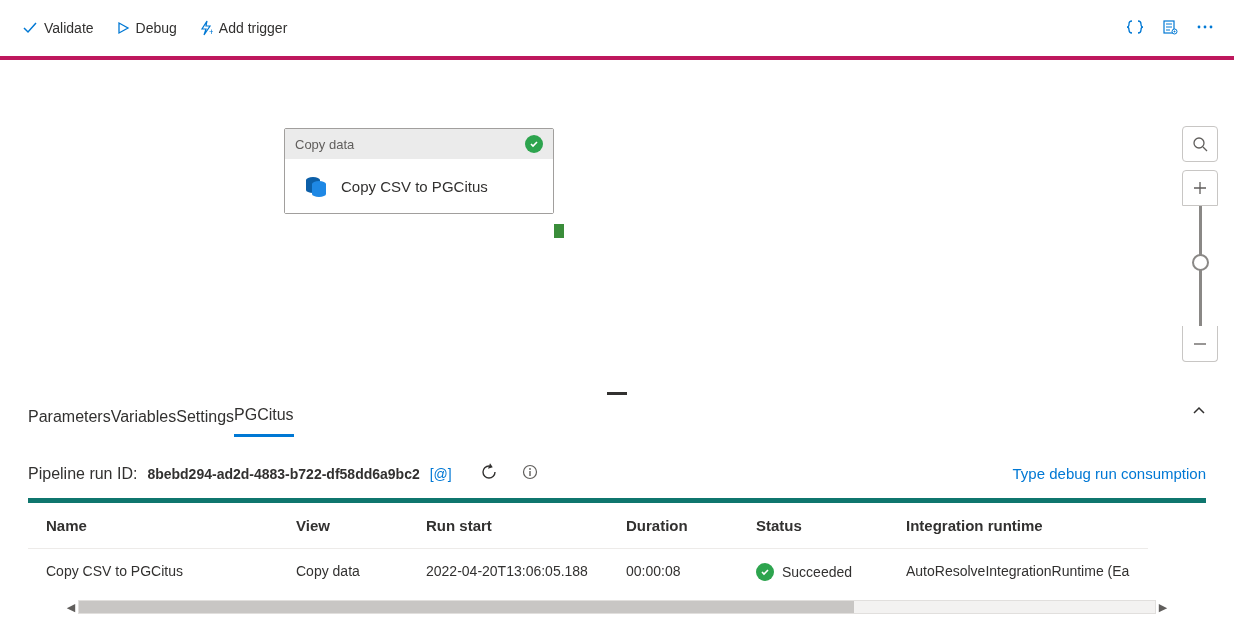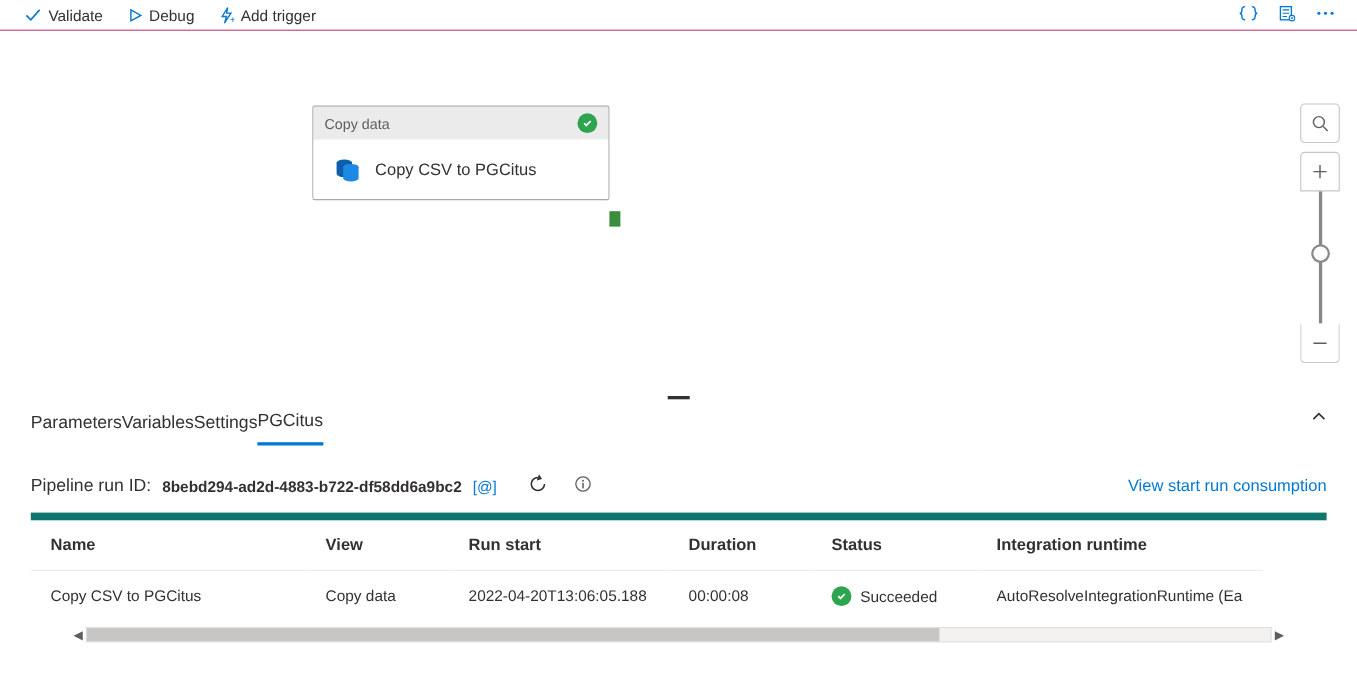--- a/index.html
+++ b/index.html
@@ -1,18 +1,18 @@
 <!DOCTYPE html>
 <html><head>
   <meta charset="utf-8">
   <style>
     * { box-sizing: border-box; margin: 0; padding: 0; }
     body { font-family: "Segoe UI", sans-serif; font-size: 13px; color: #323130; background: #fff; width: 1234px; height: 626px; overflow: hidden; }
 
-    .toolbar { height: 28px; border-bottom: 1px solid #be185d; display: flex; align-items: center; padding: 0 14px; justify-content: space-between; }
+    .toolbar { height: 60px; border-bottom: 4px solid #be185d; display: flex; align-items: center; padding: 0 14px; justify-content: space-between; }
     .toolbar-left, .toolbar-right { display: flex; align-items: center; gap: 6px; }
     .tool-item { display: flex; align-items: center; gap: 6px; padding: 6px 8px; cursor: pointer; font-size: 14px; color: #323130; }
     .tool-item svg { flex-shrink: 0; }
     .tool-icon-only { padding: 6px; cursor: pointer; }
 
     .canvas-area { position: relative; height: 332px; background: #fff; overflow: hidden; }
     .activity { position: absolute; left: 284px; top: 68px; width: 270px; border: 1px solid #a19f9d; border-radius: 2px; }
     .activity-header { display: flex; align-items: center; justify-content: space-between; background: #ebebeb; padding: 6px 10px; font-size: 13px; color: #605e5c; }
     .activity-body { display: flex; align-items: center; gap: 12px; padding: 14px 18px; background: #fff; font-size: 15px; }
     .db-icon { width: 26px; height: 26px; }
@@ -34,21 +34,21 @@
     .tab.active { border-bottom: 3px solid #0078d4; font-weight: 400; }
     .collapse-chevron { position: absolute; right: 28px; top: 8px; cursor: pointer; }
 
     .run-id-row { display: flex; align-items: center; padding: 26px 28px 14px 28px; gap: 10px; }
     .run-id-label { font-size: 16px; }
     .run-id-value { font-size: 14px; font-weight: 600; }
     .link-btn { color: #0078d4; cursor: pointer; font-size: 14px; }
     .run-id-row .spacer { flex: 1; }
     .debug-link { color: #0078d4; font-size: 15px; cursor: pointer; }
 
-    .table-wrap { margin: 0 28px; border-top: 7px solid #0f766e; overflow: hidden; }
+    .table-wrap { margin: 0 28px; border-top: 5px solid #0f766e; overflow: hidden; }
     .grid { display: grid; grid-template-columns: 250px 130px 200px 130px 150px 260px; }
     .grid.header .cell { font-weight: 600; font-size: 15px; padding: 14px 18px; border-bottom: 1px solid #edebe9;}
     .grid.row .cell { font-size: 14px; padding: 14px 18px; white-space: nowrap; overflow: hidden; text-overflow: clip; }
     .status-cell { display: flex; align-items: center; gap: 8px; }
 
     .hscroll { margin: 4px 64px 0 64px; height: 16px; display:flex; align-items:center; }
     .hscroll-track{ flex:1; height:14px; background:#f3f2f1; position:relative; border:1px solid #e1dfdd;}
     .hscroll-thumb{position:absolute;left:0;top:0;height:100%;width:72%;background:#c8c6c4;}
     .hscroll-arrow{width:14px;text-align:center;color:#605e5c;font-size:11px;}
 
@@ -174,21 +174,21 @@
       </svg>
   </span>
   <span style="cursor:pointer;margin-left:14px;">
     <svg width="16" height="16" viewBox="0 0 16 16">
         <circle cx="8" cy="8" r="6.5" stroke="#605e5c" stroke-width="1.2" fill="none"></circle>
         <circle cx="8" cy="5" r="0.9" fill="#605e5c"></circle>
         <rect x="7.3" y="7" width="1.4" height="5" fill="#605e5c"></rect>
       </svg>
   </span>
   <span class="spacer"></span>
-  <span class="debug-link">View start run consumption</span>
+  <span class="debug-link">Type debug run consumption</span>
 </div>
 
 <div class="table-wrap">
   <div class="grid header">
     <div class="cell">Name</div>
     <div class="cell">View</div>
     <div class="cell">Run start</div>
     <div class="cell">Duration</div>
     <div class="cell">Status</div>
     <div class="cell">Integration runtime</div>

